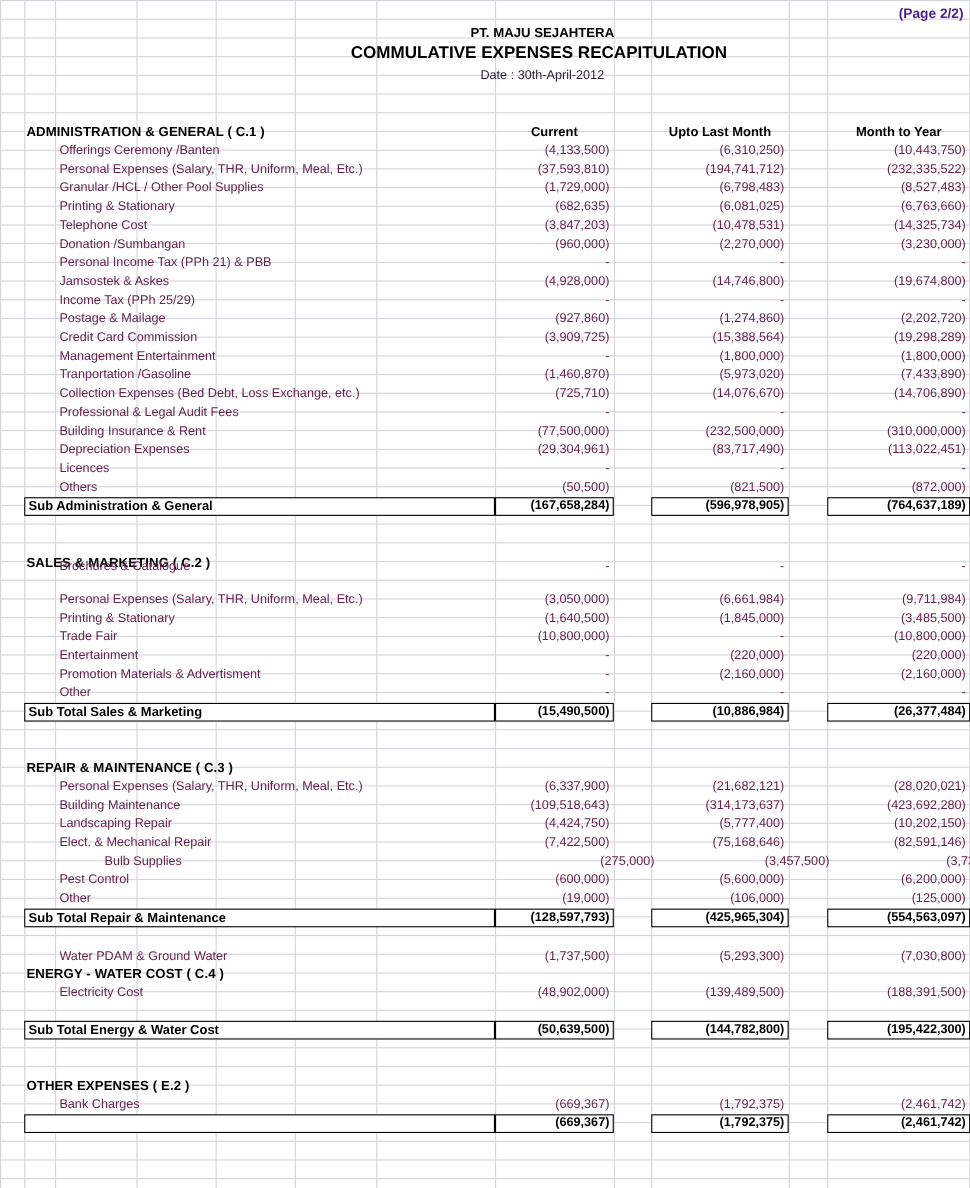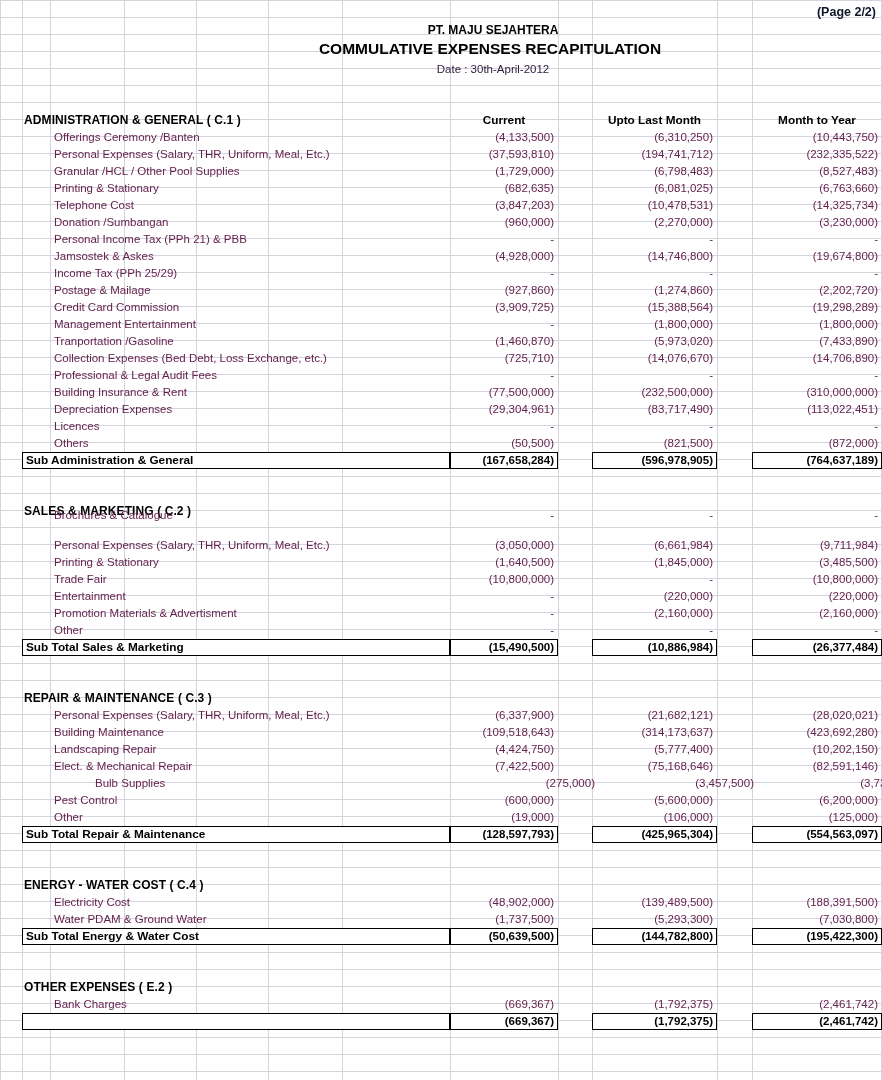--- a/index.html
+++ b/index.html
@@ -37,21 +37,21 @@
   .hdr{color:#000;font-weight:bold;font-size:11.8px;text-align:center;}
   .h1{left:450px;width:108px;}
   .h2{left:592px;width:125px;}
   .h3{left:752px;width:130px;}
 
   
   .title-line{position:absolute;text-align:center;color:#000;white-space:nowrap;}
   .t-company{left:268px;width:450px;font-size:12px;font-weight:bold;}
   .t-main{left:160px;width:660px;font-size:15.5px;font-weight:bold;}
   .t-date{left:268px;width:450px;font-size:11.5px;color:#2a1a3a;}
-  .t-page{position:absolute;right:4px;font-size:12.5px;font-weight:bold;color:#0f172a;
+  .t-page{position:absolute;right:4px;font-size:12.5px;font-weight:bold;color:#4c1d95;
           text-align:right;}
 
   
   .box{position:absolute;height:17px;box-sizing:border-box;
        border:1.6px solid #000;background:#fff;}
   .box-label{left:22px;}
   .box-c1{left:450px;width:108px;}
   .box-c2{left:592px;width:125px;}
   .box-c3{left:752px;width:130px;}
 </style>
@@ -385,21 +385,21 @@
       </div>
       <div class="row" style="top: 877px;">
         <div class="cell lbl-sec">ENERGY - WATER COST   ( C.4 )</div>
       </div>
       <div class="row" style="top: 894px;">
         <div class="cell lbl-item">Electricity Cost</div>
         <div class="cell num c1">(48,902,000)</div>
         <div class="cell num c2">(139,489,500)</div>
         <div class="cell num c3">(188,391,500)</div>
       </div>
-      <div class="row" style="top: 911px;">
+      <div class="row" style="top: 862px;">
         <div class="cell lbl-item">Water PDAM &amp; Ground Water</div>
         <div class="cell num c1">(1,737,500)</div>
         <div class="cell num c2">(5,293,300)</div>
         <div class="cell num c3">(7,030,800)</div>
       </div>
       <div class="row" style="top: 928px;">
         <div class="box box-label" style="width: 428px;"></div>
         <div class="box box-c1"></div>
         <div class="box box-c2"></div>
         <div class="box box-c3"></div>

